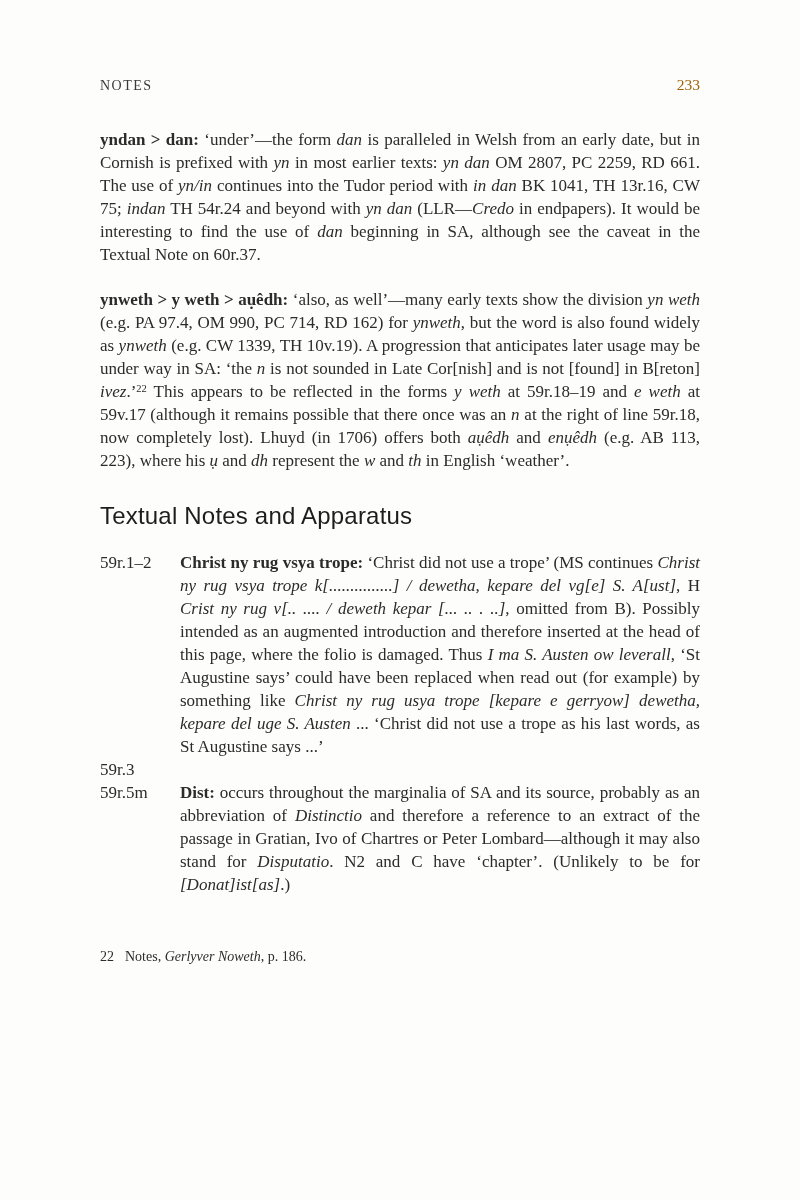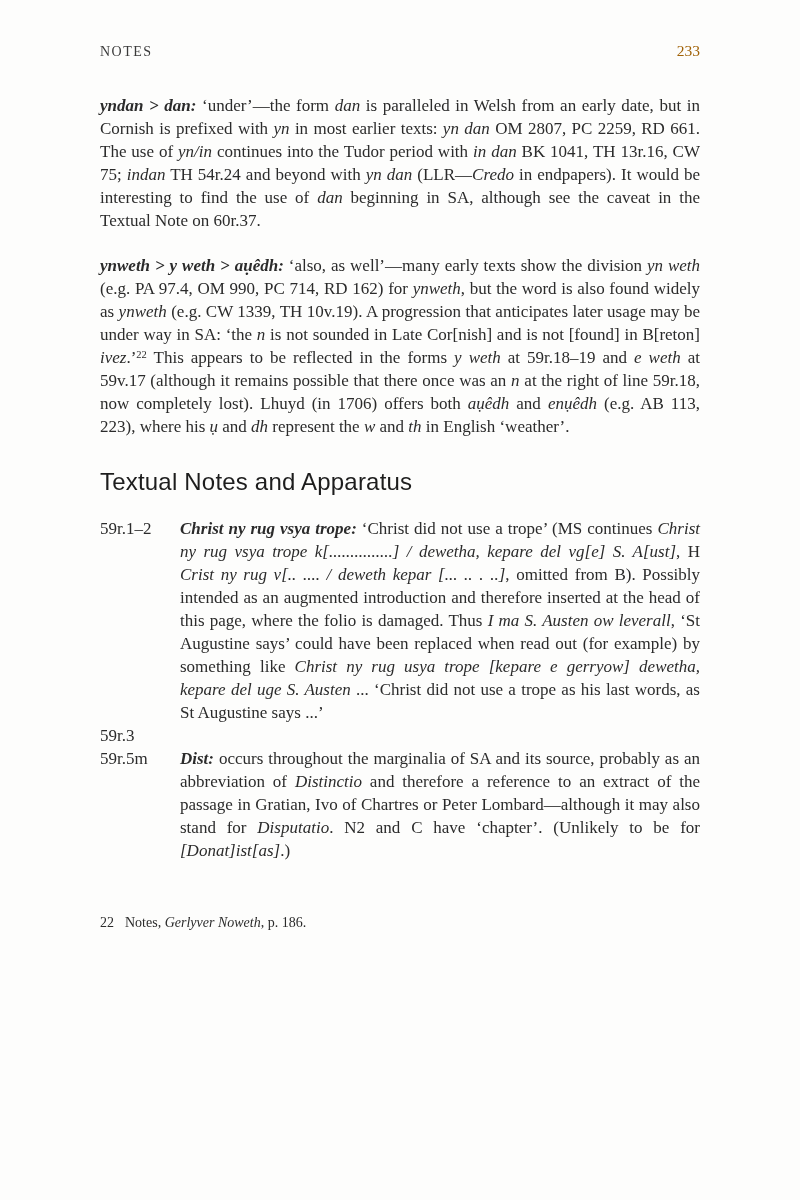--- a/index.html
+++ b/index.html
@@ -5,21 +5,21 @@
   html, body {
     margin: 0;
     padding: 0;
     background: #ffffff;
   }
   .page {
     position: relative;
     width: 800px;
     height: 1200px;
     box-sizing: border-box;
-    padding: 42px 100px 0 100px;
+    padding: 76px 100px 0 100px;
     background: #fdfdfc;
     color: #2b2b2b;
     font-family: "Liberation Serif", "DejaVu Serif", serif;
     overflow: hidden;
   }
   .pagehead {
     display: flex;
     justify-content: space-between;
     align-items: baseline;
     height: 20px;
@@ -33,21 +33,21 @@
     font-size: 15.5px;
     color: #a16207;
   }
   #glossary { margin-top: 32px; }
   .para {
     margin: 0 0 22px 0;
     text-align: justify;
     font-size: 17px;
     line-height: 23px;
   }
-  .seg-b { font-weight: bold; font-style: italic; }
+  .seg-b { font-weight: bold; }
   .seg-i { font-style: italic; }
   sup.seg-sup {
     font-size: 10.5px;
     line-height: 0;
     vertical-align: 0.45em;
   }
   .section-heading {
     font-family: "Liberation Sans", "DejaVu Sans", sans-serif;
     font-weight: normal;
     font-size: 24px;

